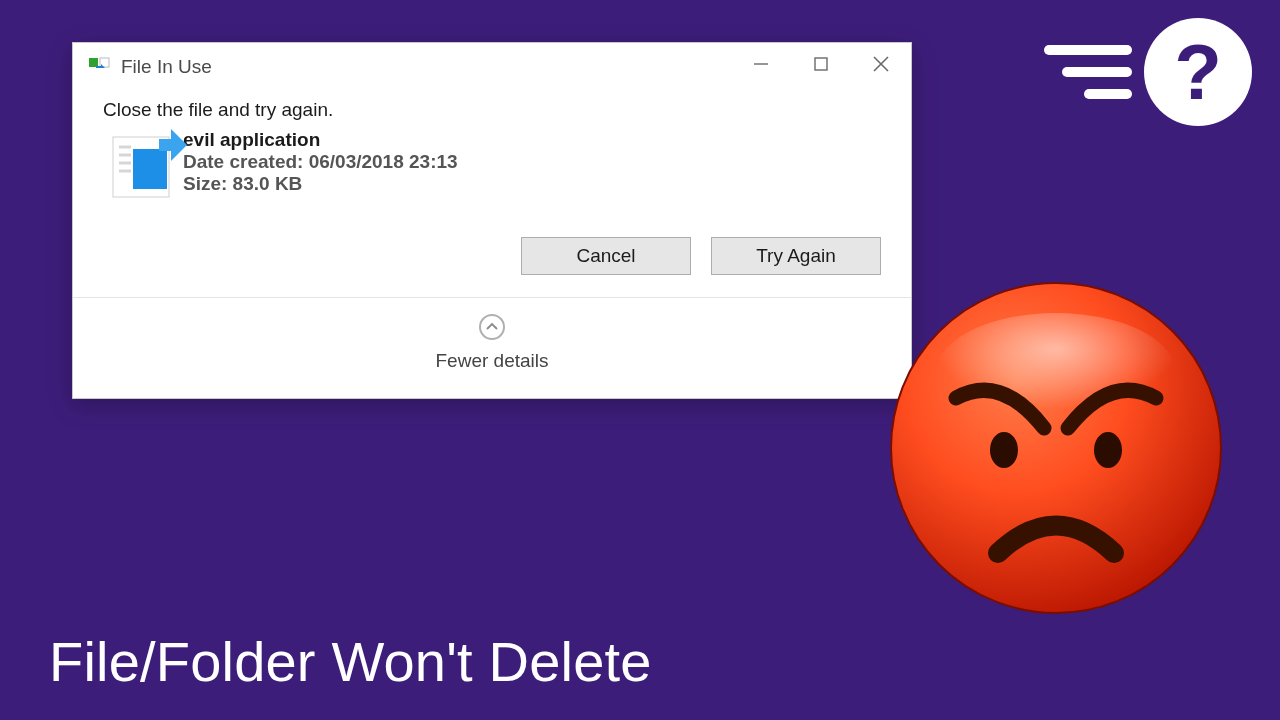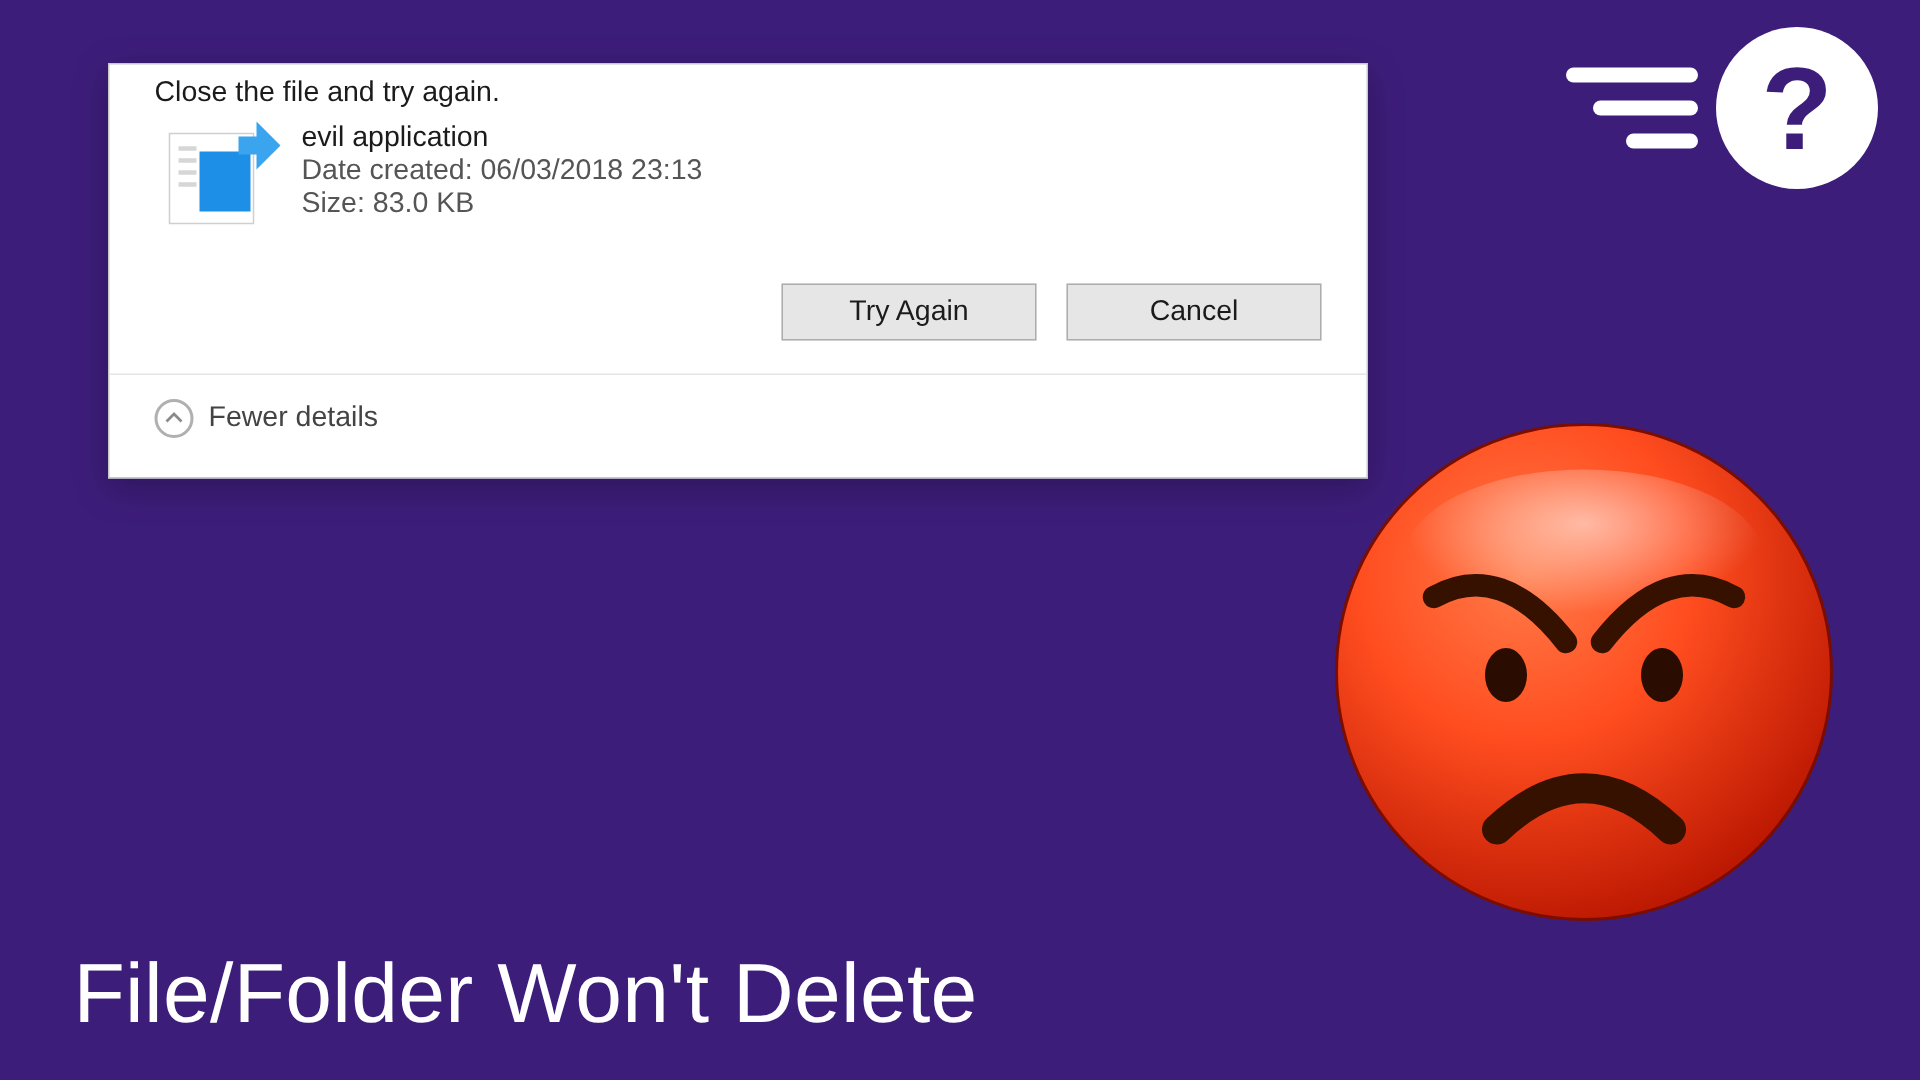--- a/index.html
+++ b/index.html
@@ -57,23 +57,23 @@
     margin-bottom: 24px;
   }
   .instr {
     font-size: 19px;
     color: #1b1b1b;
     margin-bottom: 8px;
   }
   .file-row {
     display: flex;
     align-items: flex-start;
-    gap: 18px;
     margin-bottom: 34px;
     padding-left: 6px;
+    font-weight: bold;
   }
   .file-icon {
     width: 74px; height: 74px;
     position: relative;
   }
   .file-meta-name {
     font-size: 19px;
     color: #1b1b1b;
   }
   .file-meta-line {
@@ -99,20 +99,21 @@
   .divider {
     height: 1px;
     background: #e5e5e5;
     margin: 0 -30px 16px -30px;
   }
   .details-row {
     display: flex;
     align-items: center;
     gap: 10px;
     padding-bottom: 4px;
+    flex-direction: column;
   }
   .chevron-circle {
     width: 26px; height: 26px;
     border: 2px solid #b0b0b0;
     border-radius: 50%;
     display: flex; align-items: center; justify-content: center;
   }
   .details-label {
     font-size: 19px;
     color: #444;
@@ -167,20 +168,48 @@
 <div class="top-logo">
   <div class="speed-lines">
     <div class="speed-line" style="width:88px"></div>
     <div class="speed-line" style="width:70px"></div>
     <div class="speed-line" style="width:48px"></div>
   </div>
   <div class="logo-circle">?</div>
 </div>
 
 <div class="dialog">
+  <div class="titlebar">
+    <div class="titlebar-icon">
+      <svg width="22" height="22" viewBox="0 0 22 22">
+        <rect x="0" y="2" width="9" height="9" fill="#2fa32f"></rect>
+        <rect x="11" y="2" width="9" height="9" fill="#fff" stroke="#bbb"></rect>
+        <path d="M7 12 L16 12 L12 8 L12 10 L7 10 Z" fill="#1e7fd1"></path>
+      </svg>
+    </div>
+    <div class="title-text">File In Use</div>
+    <div class="win-controls">
+      <div class="win-btn">
+        <svg width="18" height="18" viewBox="0 0 18 18">
+            <line x1="2" y1="9" x2="16" y2="9" stroke="#6a6a6a" stroke-width="1.4"></line>
+          </svg>
+      </div>
+      <div class="win-btn">
+        <svg width="18" height="18" viewBox="0 0 18 18">
+            <rect x="3" y="3" width="12" height="12" fill="none" stroke="#6a6a6a" stroke-width="1.4"></rect>
+          </svg>
+      </div>
+      <div class="win-btn">
+        <svg width="20" height="20" viewBox="0 0 20 20">
+            <line x1="3" y1="3" x2="17" y2="17" stroke="#6a6a6a" stroke-width="1.6"></line>
+            <line x1="17" y1="3" x2="3" y2="17" stroke="#6a6a6a" stroke-width="1.6"></line>
+          </svg>
+      </div>
+    </div>
+  </div>
 
   <div class="body">
     <div class="instr">Close the file and try again.</div>
 
     <div class="file-row">
       <div class="file-icon">
         <svg width="78" height="78" viewBox="0 0 78 78">
           <rect x="4" y="8" width="56" height="60" fill="#fff" stroke="#cfcfcf"></rect>
           <line x1="10" y1="18" x2="22" y2="18" stroke="#d6d6d6" stroke-width="3"></line>
           <line x1="10" y1="26" x2="22" y2="26" stroke="#d6d6d6" stroke-width="3"></line>
@@ -191,22 +220,22 @@
         </svg>
       </div>
       <div>
         <div class="file-meta-name">evil application</div>
         <div class="file-meta-line">Date created: 06/03/2018 23:13</div>
         <div class="file-meta-line">Size: 83.0 KB</div>
       </div>
     </div>
 
     <div class="buttons">
+      <div class="btn">Cancel</div>
       <div class="btn">Try Again</div>
-      <div class="btn">Cancel</div>
     </div>
 
     <div class="divider"></div>
 
     <div class="details-row">
       <div class="chevron-circle">
         <svg width="12" height="12" viewBox="0 0 12 12">
             <polyline points="1,8 6,3 11,8" fill="none" stroke="#8a8a8a" stroke-width="1.8"></polyline>
           </svg>
       </div>

